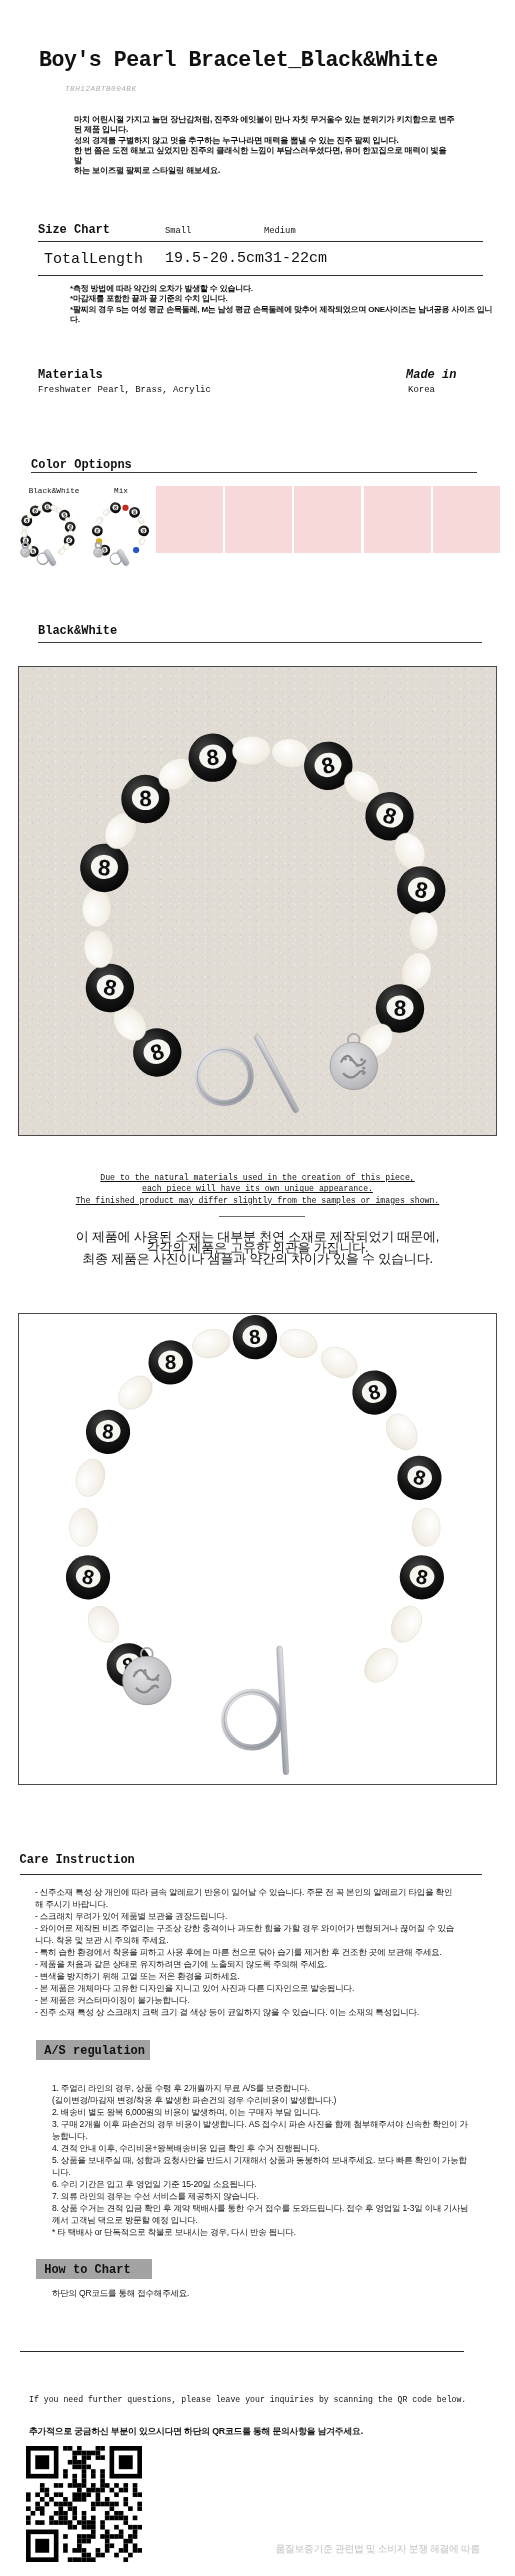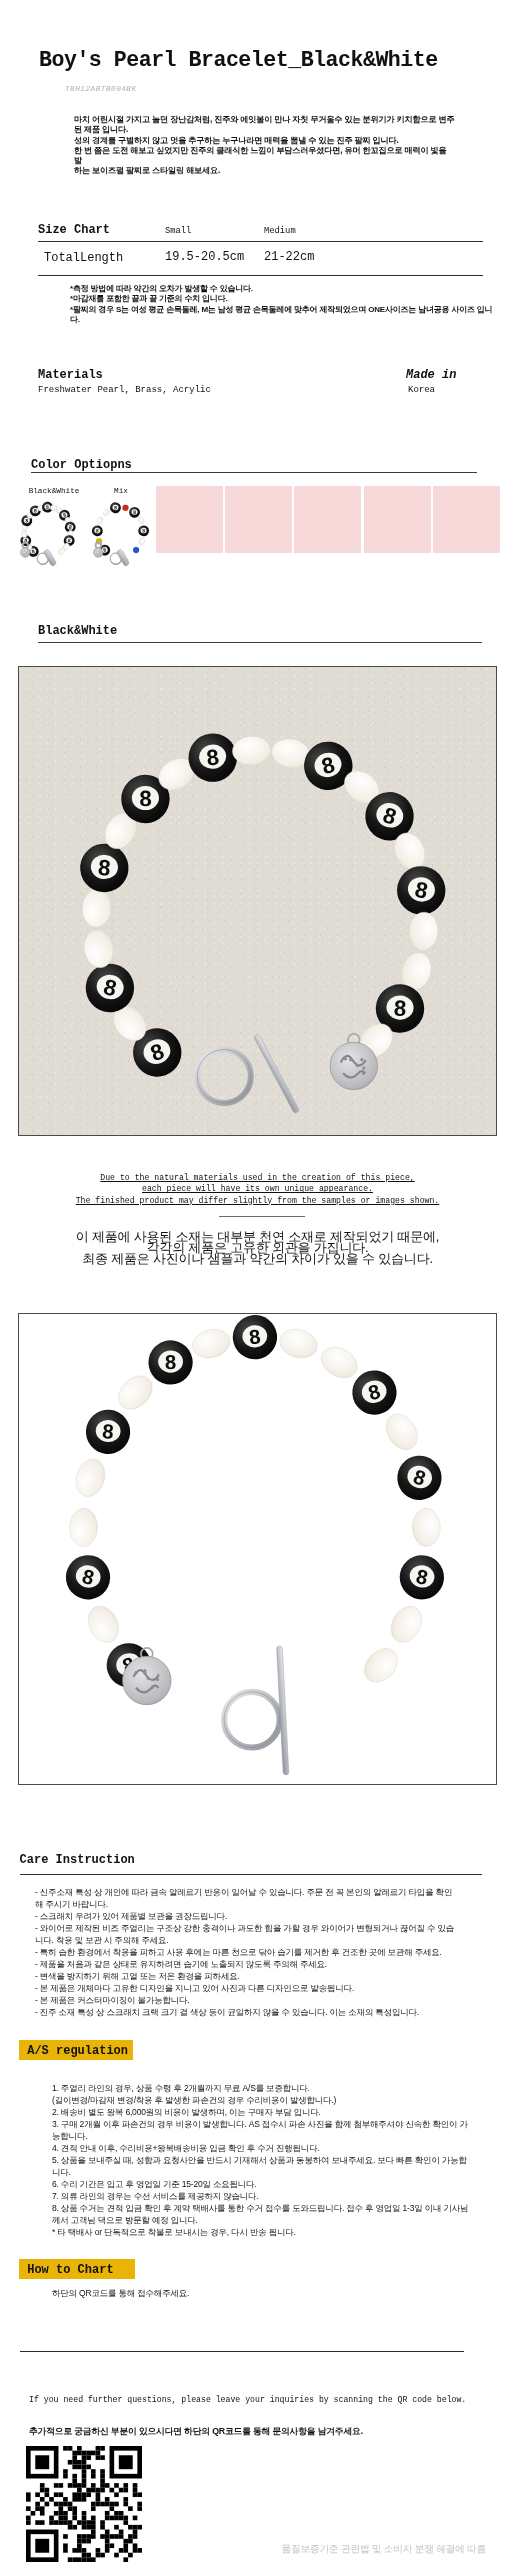--- a/index.html
+++ b/index.html
@@ -5,40 +5,40 @@
   html,body{margin:0;padding:0;background:#ffffff;}
   #page{position:relative;width:515px;height:2624px;background:#fff;overflow:hidden;
         font-family:"Liberation Sans",sans-serif;color:#111;}
   .abs{position:absolute;}
   .mono{font-family:"Liberation Mono","DejaVu Sans Mono",monospace;}
   .title{font-size:21.6px;font-weight:bold;letter-spacing:-0.5px;white-space:nowrap;}
   .code{font-size:7.7px;font-style:italic;letter-spacing:0.5px;margin-top:8px;}
   .desc{font-size:8.2px;line-height:10.3px;font-weight:bold;letter-spacing:-0.2px;white-space:pre-line;}
   .sec-h{font-size:12px;font-weight:bold;white-space:nowrap;}
   .col-h{font-size:8.8px;white-space:nowrap;}
-  .cell{font-size:12px;white-space:nowrap;text-align:right;}
+  .cell{font-size:15px;white-space:nowrap;text-align:right;}
   .rule{height:0;border-top:1px solid #2e2e2e;}
   .rule-thin{height:0;border-top:1px solid #3a3a3a;}
   .notes{font-size:8px;line-height:10.3px;font-weight:bold;letter-spacing:-0.2px;white-space:pre-line;}
   .made-in{font-style:italic;}
   .mat-val{font-size:9px;white-space:nowrap;}
   .swatch-label{font-size:7.7px;white-space:nowrap;}
   .pink{background:#f8d9da;}
   .frame{border:1px solid #4a4a4a;box-sizing:border-box;}
   .photo-bg{background-color:#e0dcd4;
     background-image:
       radial-gradient(circle at 21% 32%, rgba(255,255,255,0.55) 0.5px, transparent 0.8px),
       radial-gradient(circle at 72% 64%, rgba(150,165,195,0.28) 0.5px, transparent 0.9px),
       radial-gradient(circle at 44% 82%, rgba(255,255,255,0.45) 0.5px, transparent 0.8px),
       radial-gradient(circle at 85% 15%, rgba(140,150,170,0.22) 0.5px, transparent 0.8px);
     background-size:8.8px 6.7px,12px 9.8px,15px 12px,16px 14px;}
   .center-en{font-size:8.2px;line-height:11.3px;text-align:center;white-space:pre-line;text-decoration:underline;}
   .center-kr{font-size:13px;line-height:10.8px;text-align:center;white-space:pre-line;letter-spacing:-0.2px;}
   .body-list{font-size:8.5px;line-height:12px;letter-spacing:-0.2px;white-space:pre-line;}
-  .hl-box{background:#eab308;}
+  .hl-box{background:#a3a3a3;margin-left:17px;}
   .hl-text{font-size:12px;font-weight:bold;white-space:nowrap;}
   .inq-kr{font-size:8.8px;font-weight:bold;letter-spacing:-0.2px;white-space:nowrap;}
   .inq-en{font-size:8.2px;white-space:nowrap;}
   .footer-gray{font-size:9.8px;color:#c4c2c2;letter-spacing:-0.3px;white-space:nowrap;text-align:right;}
   svg{display:block;}
 </style>
 </head>
 <body>
 
 <div id="page">
@@ -76,21 +76,21 @@
 성의 경계를 구별하지 않고 멋을 추구하는 누구나라면 매력을 뽐낼 수 있는 진주 팔찌 입니다.
 한 번 쯤은 도전 해보고 싶었지만 진주의 클래식한 느낌이 부담스러우셨다면, 유머 한꼬집으로 매력이 빛을 발
 하는 보이즈펄 팔찌로 스타일링 해보세요.</div>
 
   <div class="abs mono sec-h" style="left:38px;top:223px;">Size Chart</div>
   <div class="abs mono col-h" style="left:165px;top:226px;">Small</div>
   <div class="abs mono col-h" style="left:264px;top:226px;">Medium</div>
   <div class="abs rule" style="left:38px;top:241px;width:445px;"></div>
   <div class="abs mono cell" style="left:44px;top:251px;">TotalLength</div>
   <div class="abs mono cell" style="left:165px;top:250px;">19.5-20.5cm</div>
-  <div class="abs mono cell" style="left:264px;top:250px;">21-22cm</div>
+  <div class="abs mono cell" style="left:264px;top:250px;">31-22cm</div>
   <div class="abs rule" style="left:38px;top:275px;width:445px;"></div>
   <div class="abs notes" style="left:70px;top:284px;width:428px;">*측정 방법에 따라 약간의 오차가 발생할 수 있습니다.
 *마감재를 포함한 끝과 끝 기준의 수치 입니다.
 *팔찌의 경우 S는 여성 평균 손목둘레, M는 남성 평균 손목둘레에 맞추어 제작되었으며 ONE사이즈는 남녀공용 사이즈 입니다.</div>
 
   <div class="abs mono sec-h" style="left:38px;top:368px;">Materials</div>
   <div class="abs mono sec-h made-in" style="left:406px;top:368px;">Made in</div>
   <div class="abs mono mat-val" style="left:38px;top:385px;">Freshwater Pearl, Brass, Acrylic</div>
   <div class="abs mono mat-val" style="left:408px;top:385px;">Korea</div>
 
@@ -638,16 +638,16 @@
       <rect x="9" y="9" width="45" height="45" fill="#fff"></rect>
       <rect x="18" y="18" width="27" height="27" fill="#000"></rect>
       <rect x="162" y="0" width="63" height="63" fill="#000"></rect>
       <rect x="171" y="9" width="45" height="45" fill="#fff"></rect>
       <rect x="180" y="18" width="27" height="27" fill="#000"></rect>
       <rect x="0" y="162" width="63" height="63" fill="#000"></rect>
       <rect x="9" y="171" width="45" height="45" fill="#fff"></rect>
       <rect x="18" y="180" width="27" height="27" fill="#000"></rect>
     </svg>
 
-  <div class="abs footer-gray" style="left:228px;top:2543px;width:258px;">품질보증기준 관련법 및 소비자 분쟁 해결에 따름</div>
+  <div class="abs footer-gray" style="left:222px;top:2543px;width:258px;">품질보증기준 관련법 및 소비자 분쟁 해결에 따름</div>
 
 </div>
 
 
 </body></html>

